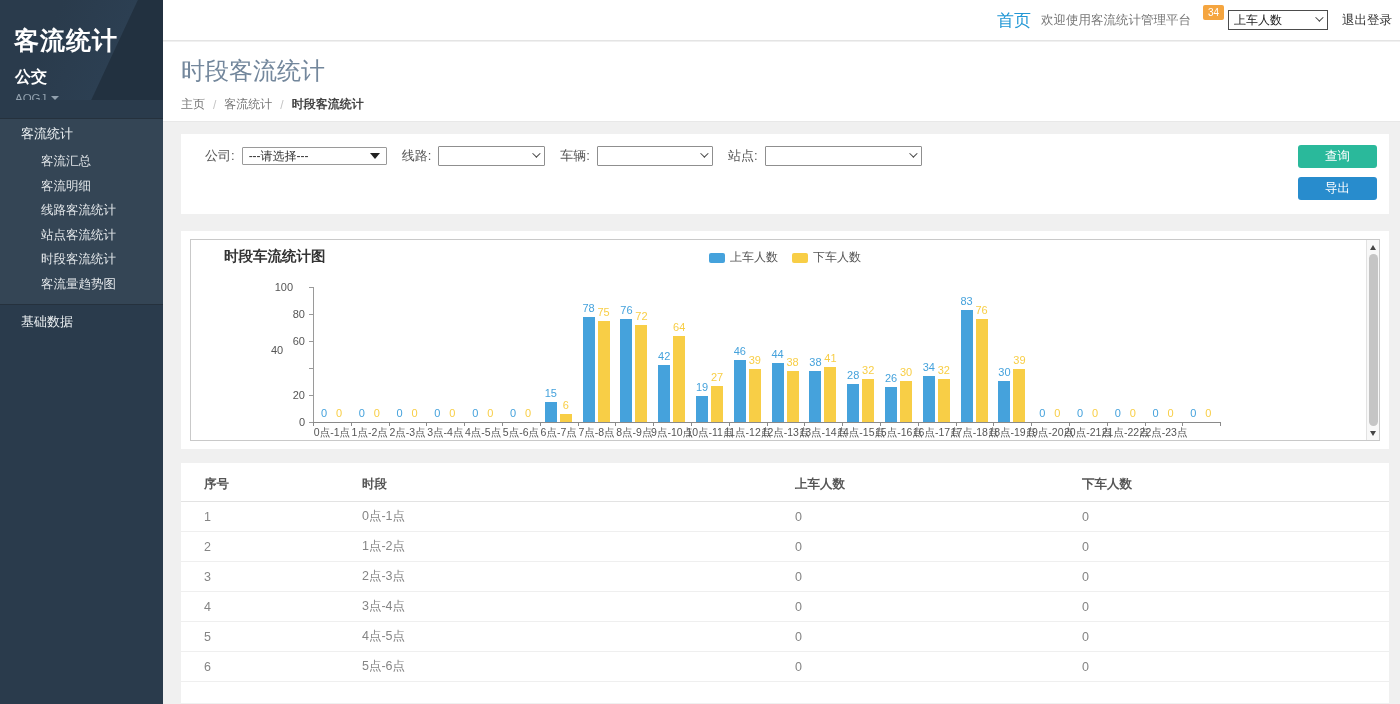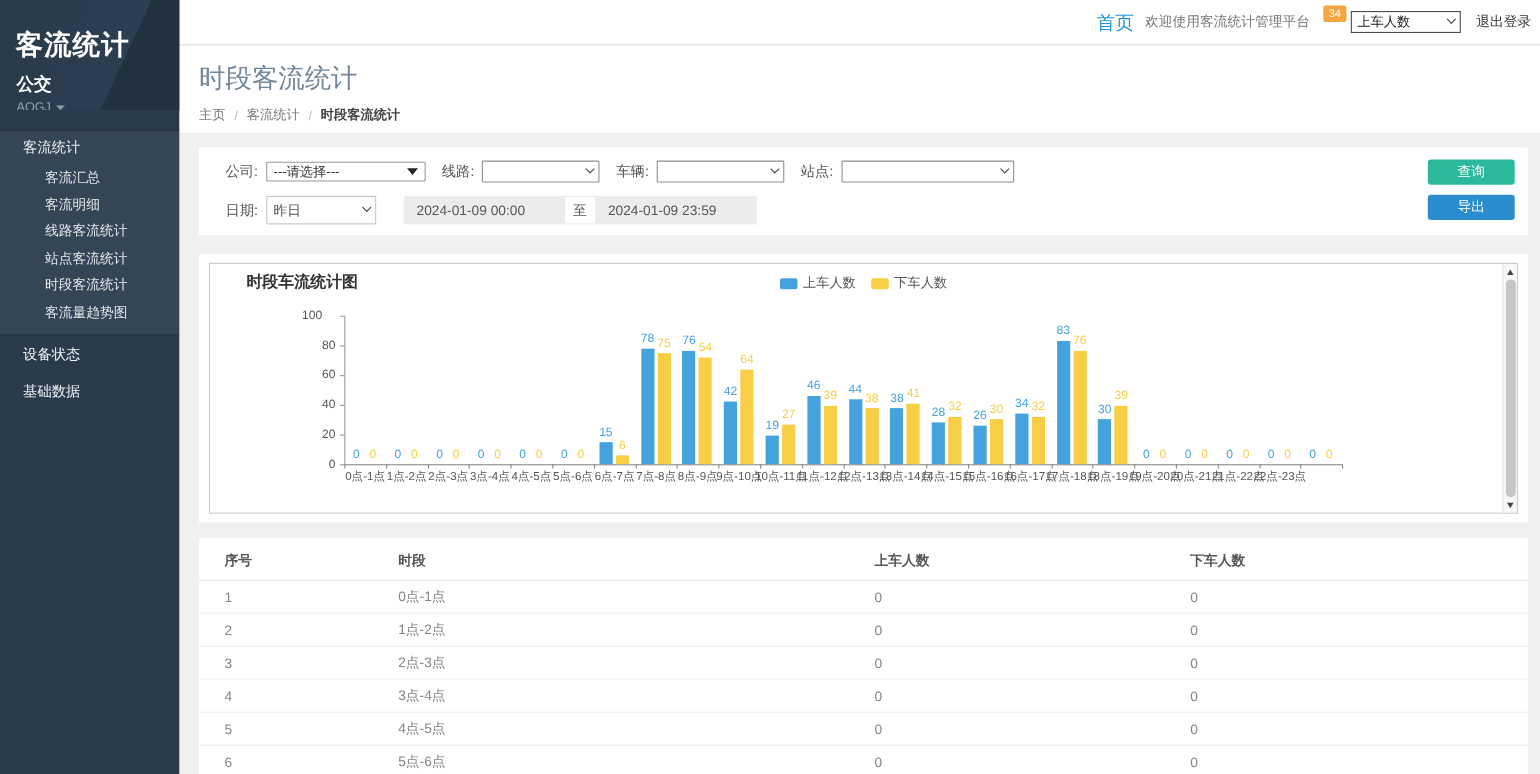--- a/index.html
+++ b/index.html
@@ -69,21 +69,21 @@
     font-size: 12.5px; color: #555; padding-left: 12px; font-family: inherit; }
   .to-box { width: 27px; height: 26px; background: #fff; border-top: 1px solid #ececec; border-bottom: 1px solid #ececec;
     font-size: 12.5px; color: #555; display: flex; align-items: center; justify-content: center; }
   .btn { position: absolute; right: 12px; width: 79px; height: 23px; line-height: 23px; text-align: center;
     color: #fff; font-size: 12.5px; border-radius: 3px; cursor: pointer; }
   .btn-query { top: 11px; background: #2ab99b; }
   .btn-export { top: 43px; background: #288ccd; }
 
   
   .chart-card { margin-top: 17px; padding: 8px 9px; }
-  .chart-box { position: relative; border: 1px solid #c9c9c9; height: 228px; overflow: hidden; }
+  .chart-box { position: relative; border: 1px solid #c9c9c9; height: 202px; overflow: hidden; }
   .chart-title { position: absolute; left: 33px; top: 7px; font-size: 14.5px; font-weight: bold; color: #333; }
   .legend { position: absolute; left: 50%; transform: translateX(-50%); top: 9px; display: flex; gap: 14px;
     font-size: 12px; color: #555; }
   .legend-item { display: flex; align-items: center; gap: 5px; cursor: pointer; }
   .swatch { width: 16px; height: 10px; border-radius: 2px; display: inline-block; }
   #plot { position: absolute; inset: 0; }
   #plot div { position: absolute; }
   .vscroll { position: absolute; right: 0; top: 0; bottom: 0; width: 13px; background: #f8f8f8;
     border-left: 1px solid #e2e2e2; }
   .varrow { position: absolute; left: 0; width: 12px; height: 12px; display: flex; align-items: center;
@@ -121,21 +121,20 @@
   <div class="menu">
     <div class="menu-group">
       <div class="group-header">客流统计</div>
       <div class="subitem">客流汇总</div>
       <div class="subitem">客流明细</div>
       <div class="subitem">线路客流统计</div>
       <div class="subitem">站点客流统计</div>
       <div class="subitem">时段客流统计</div>
       <div class="subitem">客流量趋势图</div>
     </div>
-    <div class="topitem">设备状态</div>
     <div class="topitem">基础数据</div>
   </div>
 </div>
 
 <div class="topnav">
   <span class="home-link">首页</span>
   <span class="welcome">欢迎使用客流统计管理平台</span>
   <span class="badge">34</span>
   <div class="lang-select">
     <span>上车人数</span>
@@ -181,34 +180,20 @@
         </div>
       </div>
       <div class="field">
         <span class="flabel">站点:</span>
         <div class="fsel native w157">
           <span></span>
           <span class="chev"></span>
         </div>
       </div>
     </div>
-    <div class="frow">
-      <div class="field">
-        <span class="flabel">日期:</span>
-        <div class="fsel date-preset">
-          <span>昨日</span>
-          <span class="chev"></span>
-        </div>
-      </div>
-      <div class="date-group">
-        <input class="date-input" readonly="" value="2024-01-09 00:00" style="">
-        <div class="to-box">至</div>
-        <input class="date-input" readonly="" value="2024-01-09 23:59" style="">
-      </div>
-    </div>
     <div class="btn btn-query">查询</div>
     <div class="btn btn-export">导出</div>
   </div>
 
   <div class="card chart-card">
     <div class="chart-box">
       <div class="chart-title">时段车流统计图</div>
       <div class="legend">
         <div class="legend-item">
           <span class="swatch" id="sw0" style="background: rgb(69, 162, 220);"></span>
@@ -220,21 +205,21 @@
         </div>
       </div>
       <div id="plot">
           <div style="left: 122px; top: 47px; width: 1px; height: 135px; background: rgb(154, 154, 154);"></div>
           <div style="left: 122px; top: 182px; width: 907.2px; height: 1px; background: rgb(138, 138, 138);"></div>
           <div style="left: 118px; top: 182px; width: 4px; height: 1px; background: rgb(154, 154, 154);"></div>
           <div style="left: 80px; top: 176px; width: 34px; text-align: right; font-size: 11px; color: rgb(85, 85, 85);">0</div>
           <div style="left: 118px; top: 155px; width: 4px; height: 1px; background: rgb(154, 154, 154);"></div>
           <div style="left: 80px; top: 149px; width: 34px; text-align: right; font-size: 11px; color: rgb(85, 85, 85);">20</div>
           <div style="left: 118px; top: 128px; width: 4px; height: 1px; background: rgb(154, 154, 154);"></div>
-          <div style="left: 80px; top: 122px; width: 34px; text-align: right; font-size: 11px; color: rgb(85, 85, 85);">40</div>
+          <div style="left: 80px; top: 104px; width: 34px; text-align: left; font-size: 11px; color: rgb(85, 85, 85);">40</div>
           <div style="left: 118px; top: 101px; width: 4px; height: 1px; background: rgb(154, 154, 154);"></div>
           <div style="left: 80px; top: 95px; width: 34px; text-align: right; font-size: 11px; color: rgb(85, 85, 85);">60</div>
           <div style="left: 118px; top: 74px; width: 4px; height: 1px; background: rgb(154, 154, 154);"></div>
           <div style="left: 80px; top: 68px; width: 34px; text-align: right; font-size: 11px; color: rgb(85, 85, 85);">80</div>
           <div style="left: 118px; top: 47px; width: 4px; height: 1px; background: rgb(154, 154, 154);"></div>
           <div style="left: 68px; top: 41px; width: 34px; text-align: right; font-size: 11px; color: rgb(85, 85, 85);">100</div>
           <div style="left: 122px; top: 182px; width: 1px; height: 4px; background: rgb(138, 138, 138);"></div>
           <div style="left: 159.8px; top: 182px; width: 1px; height: 4px; background: rgb(138, 138, 138);"></div>
           <div style="left: 197.6px; top: 182px; width: 1px; height: 4px; background: rgb(138, 138, 138);"></div>
           <div style="left: 235.4px; top: 182px; width: 1px; height: 4px; background: rgb(138, 138, 138);"></div>
@@ -283,21 +268,21 @@
           <div style="left: 362.8px; top: 159px; width: 24px; text-align: center; font-size: 11px; color: rgb(248, 206, 70);">6</div>
           <div style="left: 337.7px; top: 186px; width: 60px; text-align: center; font-size: 10.5px; color: rgb(85, 85, 85); white-space: nowrap;">6点-7点</div>
           <div style="left: 391.6px; top: 77px; width: 12px; height: 105px; background: rgb(69, 162, 220);"></div>
           <div style="left: 385.6px; top: 62px; width: 24px; text-align: center; font-size: 11px; color: rgb(69, 162, 220);">78</div>
           <div style="left: 406.6px; top: 81px; width: 12px; height: 101px; background: rgb(248, 206, 70);"></div>
           <div style="left: 400.6px; top: 66px; width: 24px; text-align: center; font-size: 11px; color: rgb(248, 206, 70);">75</div>
           <div style="left: 375.5px; top: 186px; width: 60px; text-align: center; font-size: 10.5px; color: rgb(85, 85, 85); white-space: nowrap;">7点-8点</div>
           <div style="left: 429.4px; top: 79px; width: 12px; height: 103px; background: rgb(69, 162, 220);"></div>
           <div style="left: 423.4px; top: 64px; width: 24px; text-align: center; font-size: 11px; color: rgb(69, 162, 220);">76</div>
           <div style="left: 444.4px; top: 85px; width: 12px; height: 97px; background: rgb(248, 206, 70);"></div>
-          <div style="left: 438.4px; top: 70px; width: 24px; text-align: center; font-size: 11px; color: rgb(248, 206, 70);">54</div>
+          <div style="left: 438.4px; top: 70px; width: 24px; text-align: center; font-size: 11px; color: rgb(248, 206, 70);">72</div>
           <div style="left: 413.3px; top: 186px; width: 60px; text-align: center; font-size: 10.5px; color: rgb(85, 85, 85); white-space: nowrap;">8点-9点</div>
           <div style="left: 467.2px; top: 125px; width: 12px; height: 57px; background: rgb(69, 162, 220);"></div>
           <div style="left: 461.2px; top: 110px; width: 24px; text-align: center; font-size: 11px; color: rgb(69, 162, 220);">42</div>
           <div style="left: 482.2px; top: 96px; width: 12px; height: 86px; background: rgb(248, 206, 70);"></div>
           <div style="left: 476.2px; top: 81px; width: 24px; text-align: center; font-size: 11px; color: rgb(248, 206, 70);">64</div>
           <div style="left: 451.1px; top: 186px; width: 60px; text-align: center; font-size: 10.5px; color: rgb(85, 85, 85); white-space: nowrap;">9点-10点</div>
           <div style="left: 505px; top: 156px; width: 12px; height: 26px; background: rgb(69, 162, 220);"></div>
           <div style="left: 499px; top: 141px; width: 24px; text-align: center; font-size: 11px; color: rgb(69, 162, 220);">19</div>
           <div style="left: 520px; top: 146px; width: 12px; height: 36px; background: rgb(248, 206, 70);"></div>
           <div style="left: 514px; top: 131px; width: 24px; text-align: center; font-size: 11px; color: rgb(248, 206, 70);">27</div>

